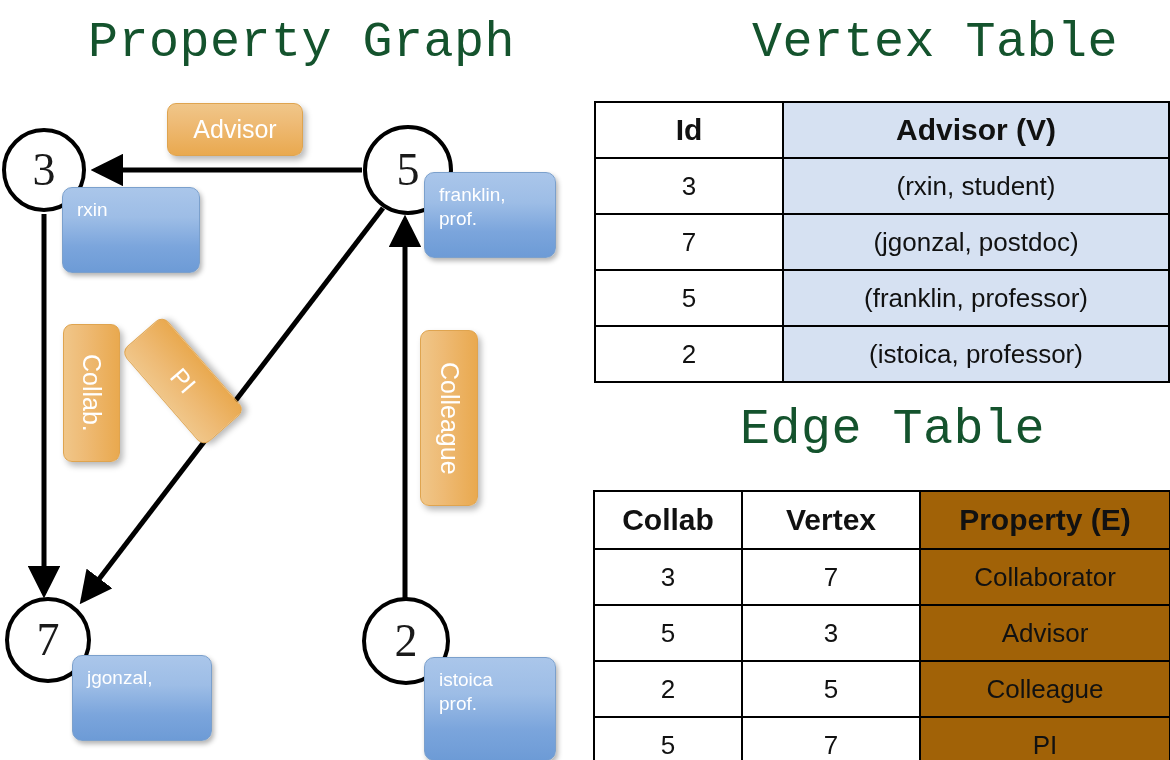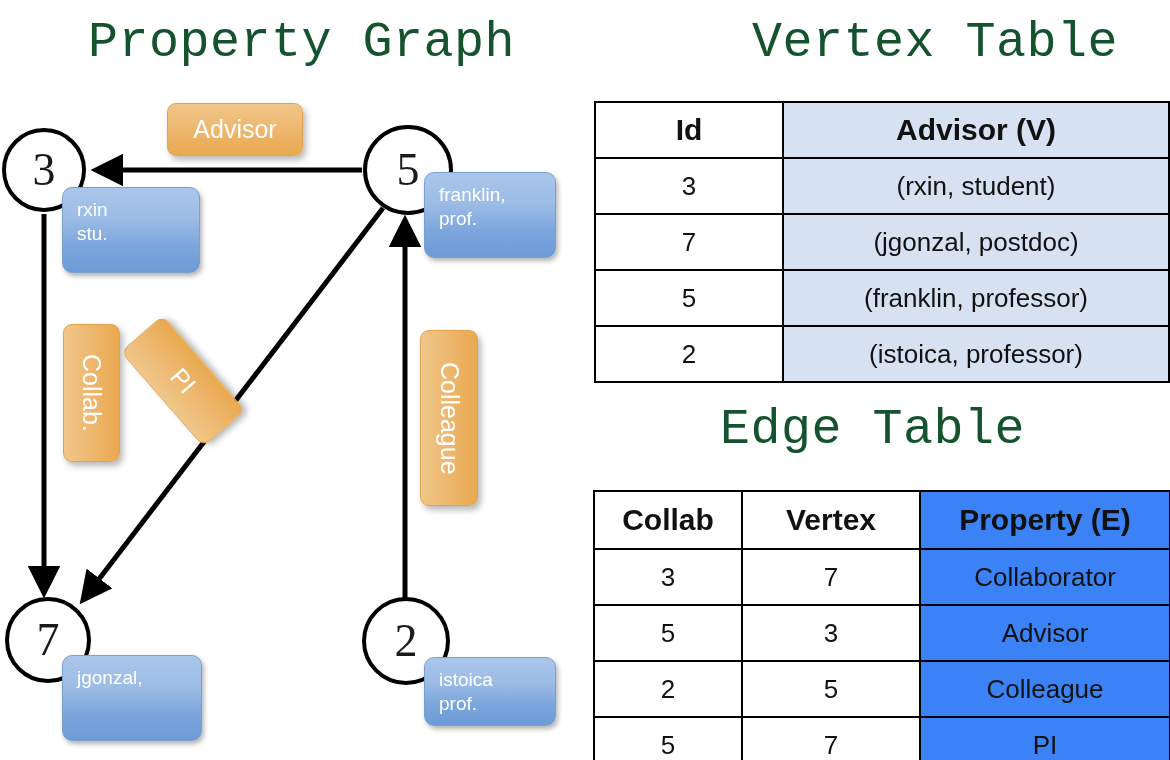--- a/index.html
+++ b/index.html
@@ -110,21 +110,21 @@
     border: 2px solid #000;
     text-align: center;
     font-weight: 300;
     font-size: 26px;
     color: #111;
     padding: 0;
   }
   .tbl th { font-weight: bold; font-size: 30px; }
   .tbl .hdr-plain { background: #ffffff; }
   .v-prop  { background: #d6e1f2; }
-  .e-prop  { background: #3b82f6; }
+  .e-prop  { background: #a16207; }
 </style>
 </head>
 <body>
 
 <div class="big-title" style="left:88px; top:18px;">Property Graph</div>
 
 <svg id="graph-svg" viewBox="0 0 585 760">
   <defs>
     <marker id="arrow" viewBox="0 0 12 12" refX="10" refY="6" markerWidth="6.5" markerHeight="6.5" orient="auto-start-reverse">
       <path d="M 0 0 L 12 6 L 0 12 z" fill="#000"></path>
@@ -138,42 +138,41 @@
   <line x1="383" y1="208" x2="83" y2="600" stroke="#000" stroke-width="5" marker-end="url(#arrow)"></line>
 
   <line x1="405" y1="598" x2="405" y2="220" stroke="#000" stroke-width="5" marker-end="url(#arrow)"></line>
 </svg>
 
 <div class="node-circle" style="left:2px; top:128px; width:84px; height:84px;">
   <span class="node-label">3</span>
 </div>
 <div class="prop-box" style="left:62px; top:187px; width:138px; height:86px;">
   <div>rxin</div>
-  <div>stu.</div>
 </div>
 
 <div class="node-circle" style="left:363px; top:125px; width:90px; height:90px;">
   <span class="node-label">5</span>
 </div>
 <div class="prop-box" style="left:424px; top:172px; width:132px; height:86px;">
   <div>franklin,</div>
   <div>prof.</div>
 </div>
 
 <div class="node-circle" style="left:5px; top:597px; width:86px; height:86px;">
   <span class="node-label">7</span>
 </div>
-<div class="prop-box" style="left:62px; top:655px; width:140px; height:86px;">
+<div class="prop-box" style="left:72px; top:655px; width:140px; height:86px;">
   <div>jgonzal,</div>
 </div>
 
 <div class="node-circle" style="left:362px; top:597px; width:88px; height:88px;">
   <span class="node-label">2</span>
 </div>
-<div class="prop-box" style="left:424px; top:657px; width:132px; height:69px;">
+<div class="prop-box" style="left:424px; top:657px; width:132px; height:104px;">
   <div>istoica</div>
   <div>prof.</div>
 </div>
 
 <div class="edge-box" style="left:167px; top:103px; width:136px; height:53px;">
   <span class="etxt">Advisor</span>
 </div>
 
 <div class="edge-box vert" style="left:63px; top:324px; width:57px; height:138px;">
   <span class="etxt">Collab.</span>
@@ -213,21 +212,21 @@
       <td style="height:54px;">5</td>
       <td class="v-prop">(franklin, professor)</td>
     </tr>
     <tr>
       <td style="height:54px;">2</td>
       <td class="v-prop">(istoica, professor)</td>
     </tr>
   </tbody>
 </table>
 
-<div class="big-title" style="left:720px; top:405px;">Edge Table</div>
+<div class="big-title" style="left:740px; top:405px;">Edge Table</div>
 
 <table class="tbl" style="left:593px; top:490px; width:576px;">
   <colgroup>
       <col style="width:148px">
       <col style="width:178px">
       <col style="width:250px">
     </colgroup>
   <thead>
     <tr>
       <th class="hdr-plain" style="height:56px;">Collab</th>

